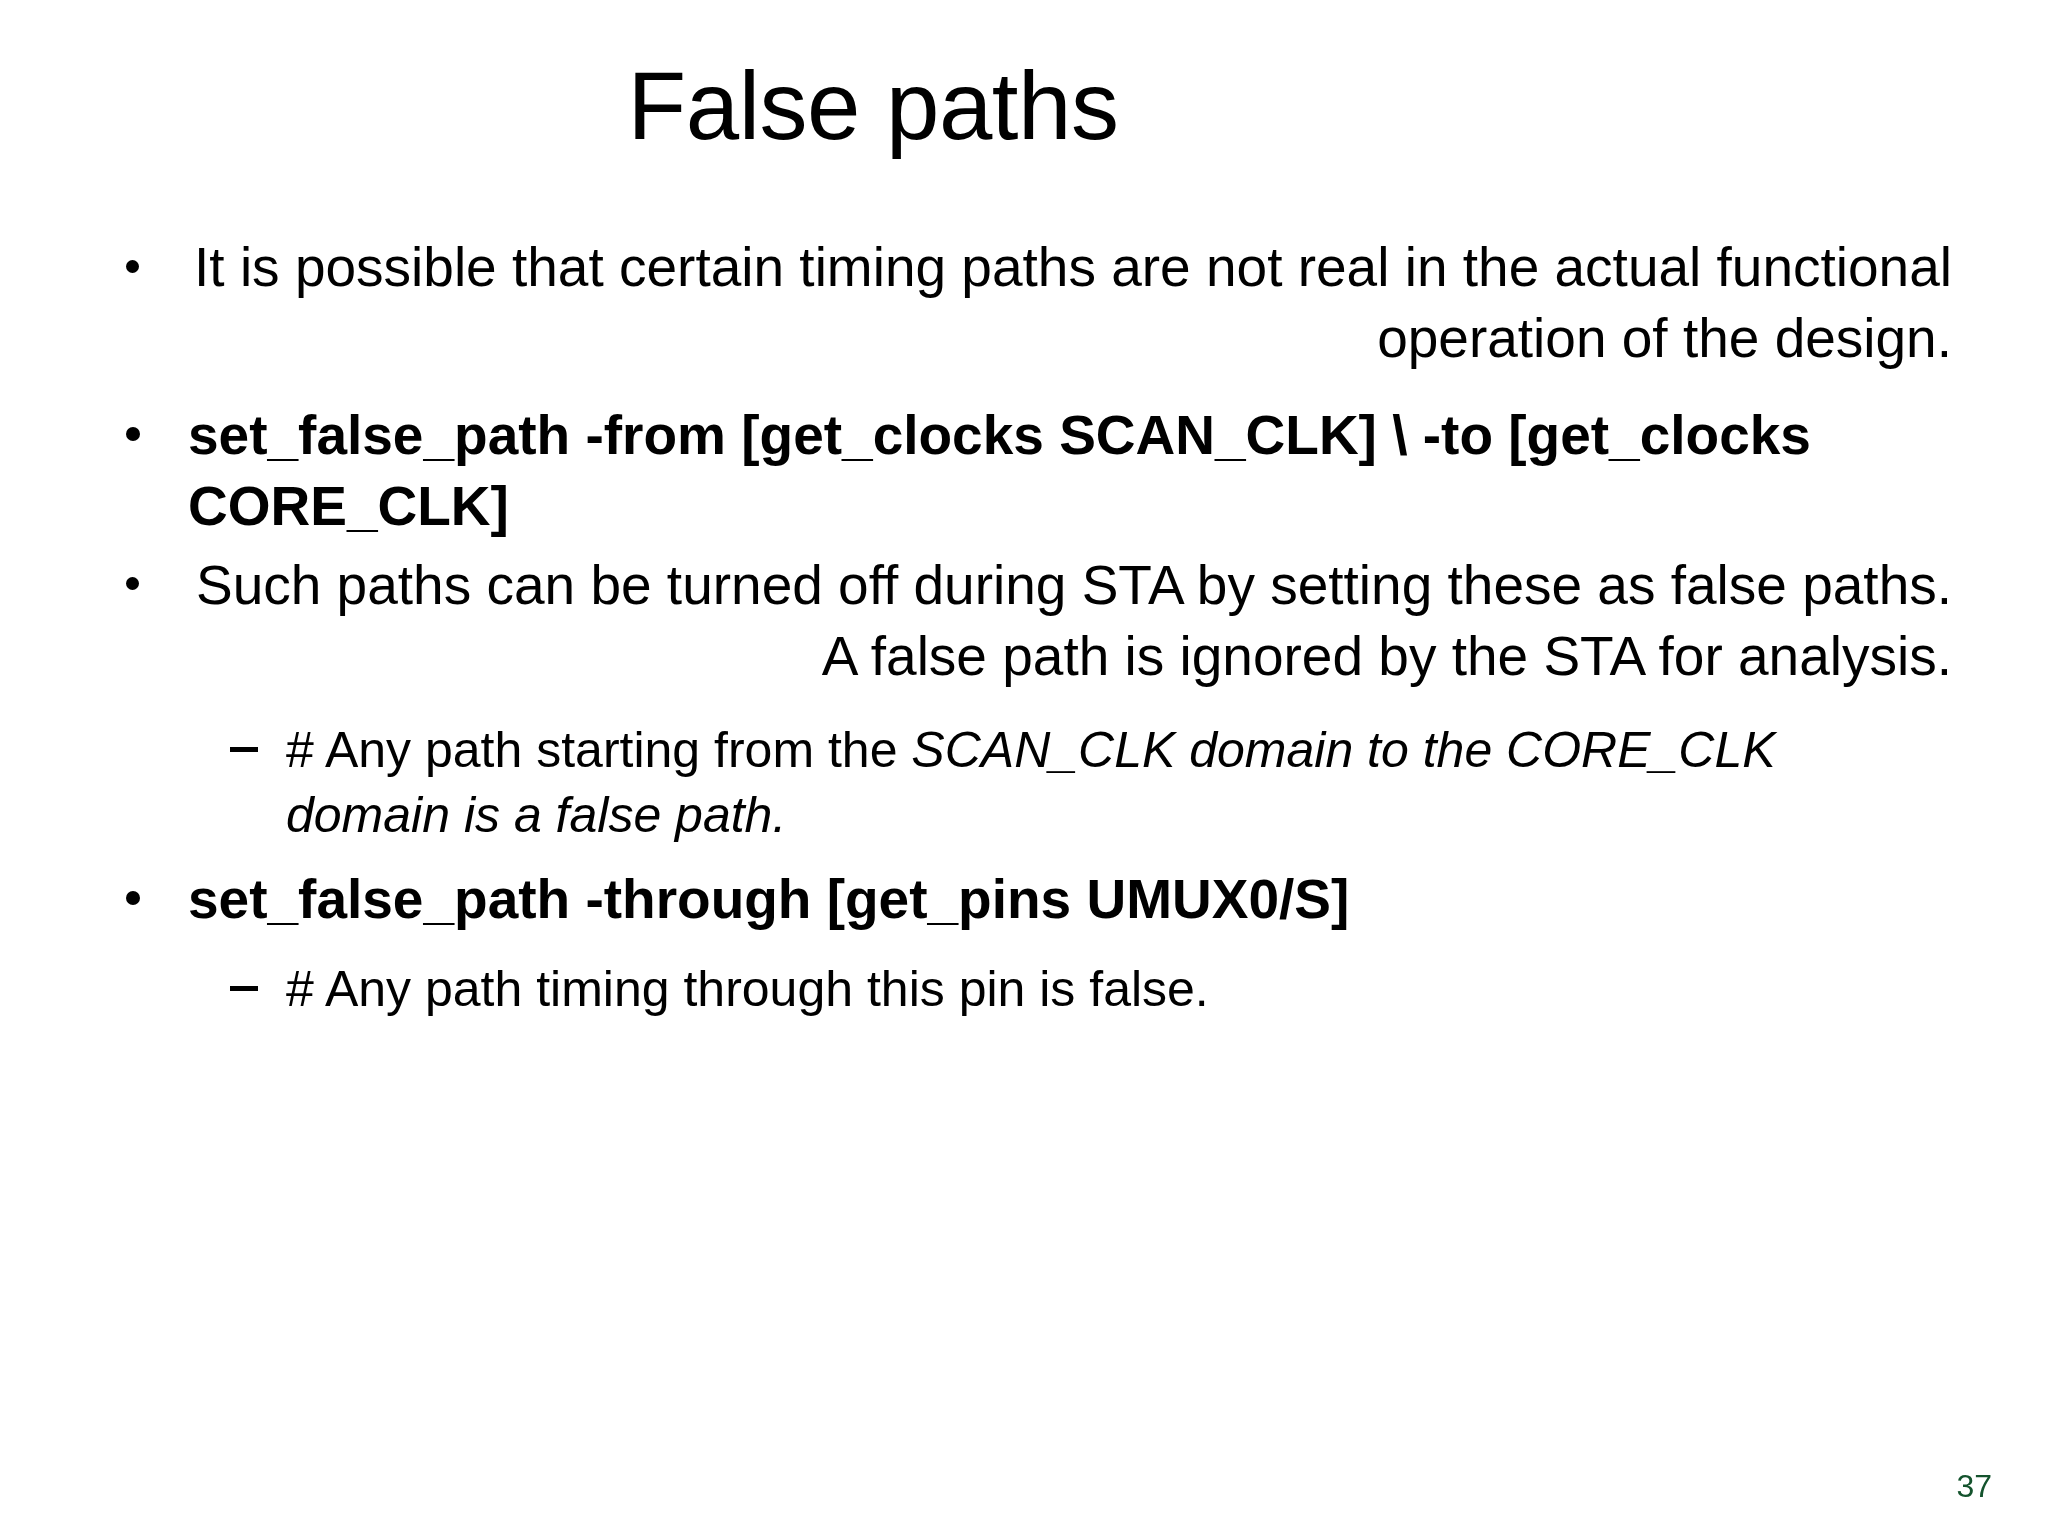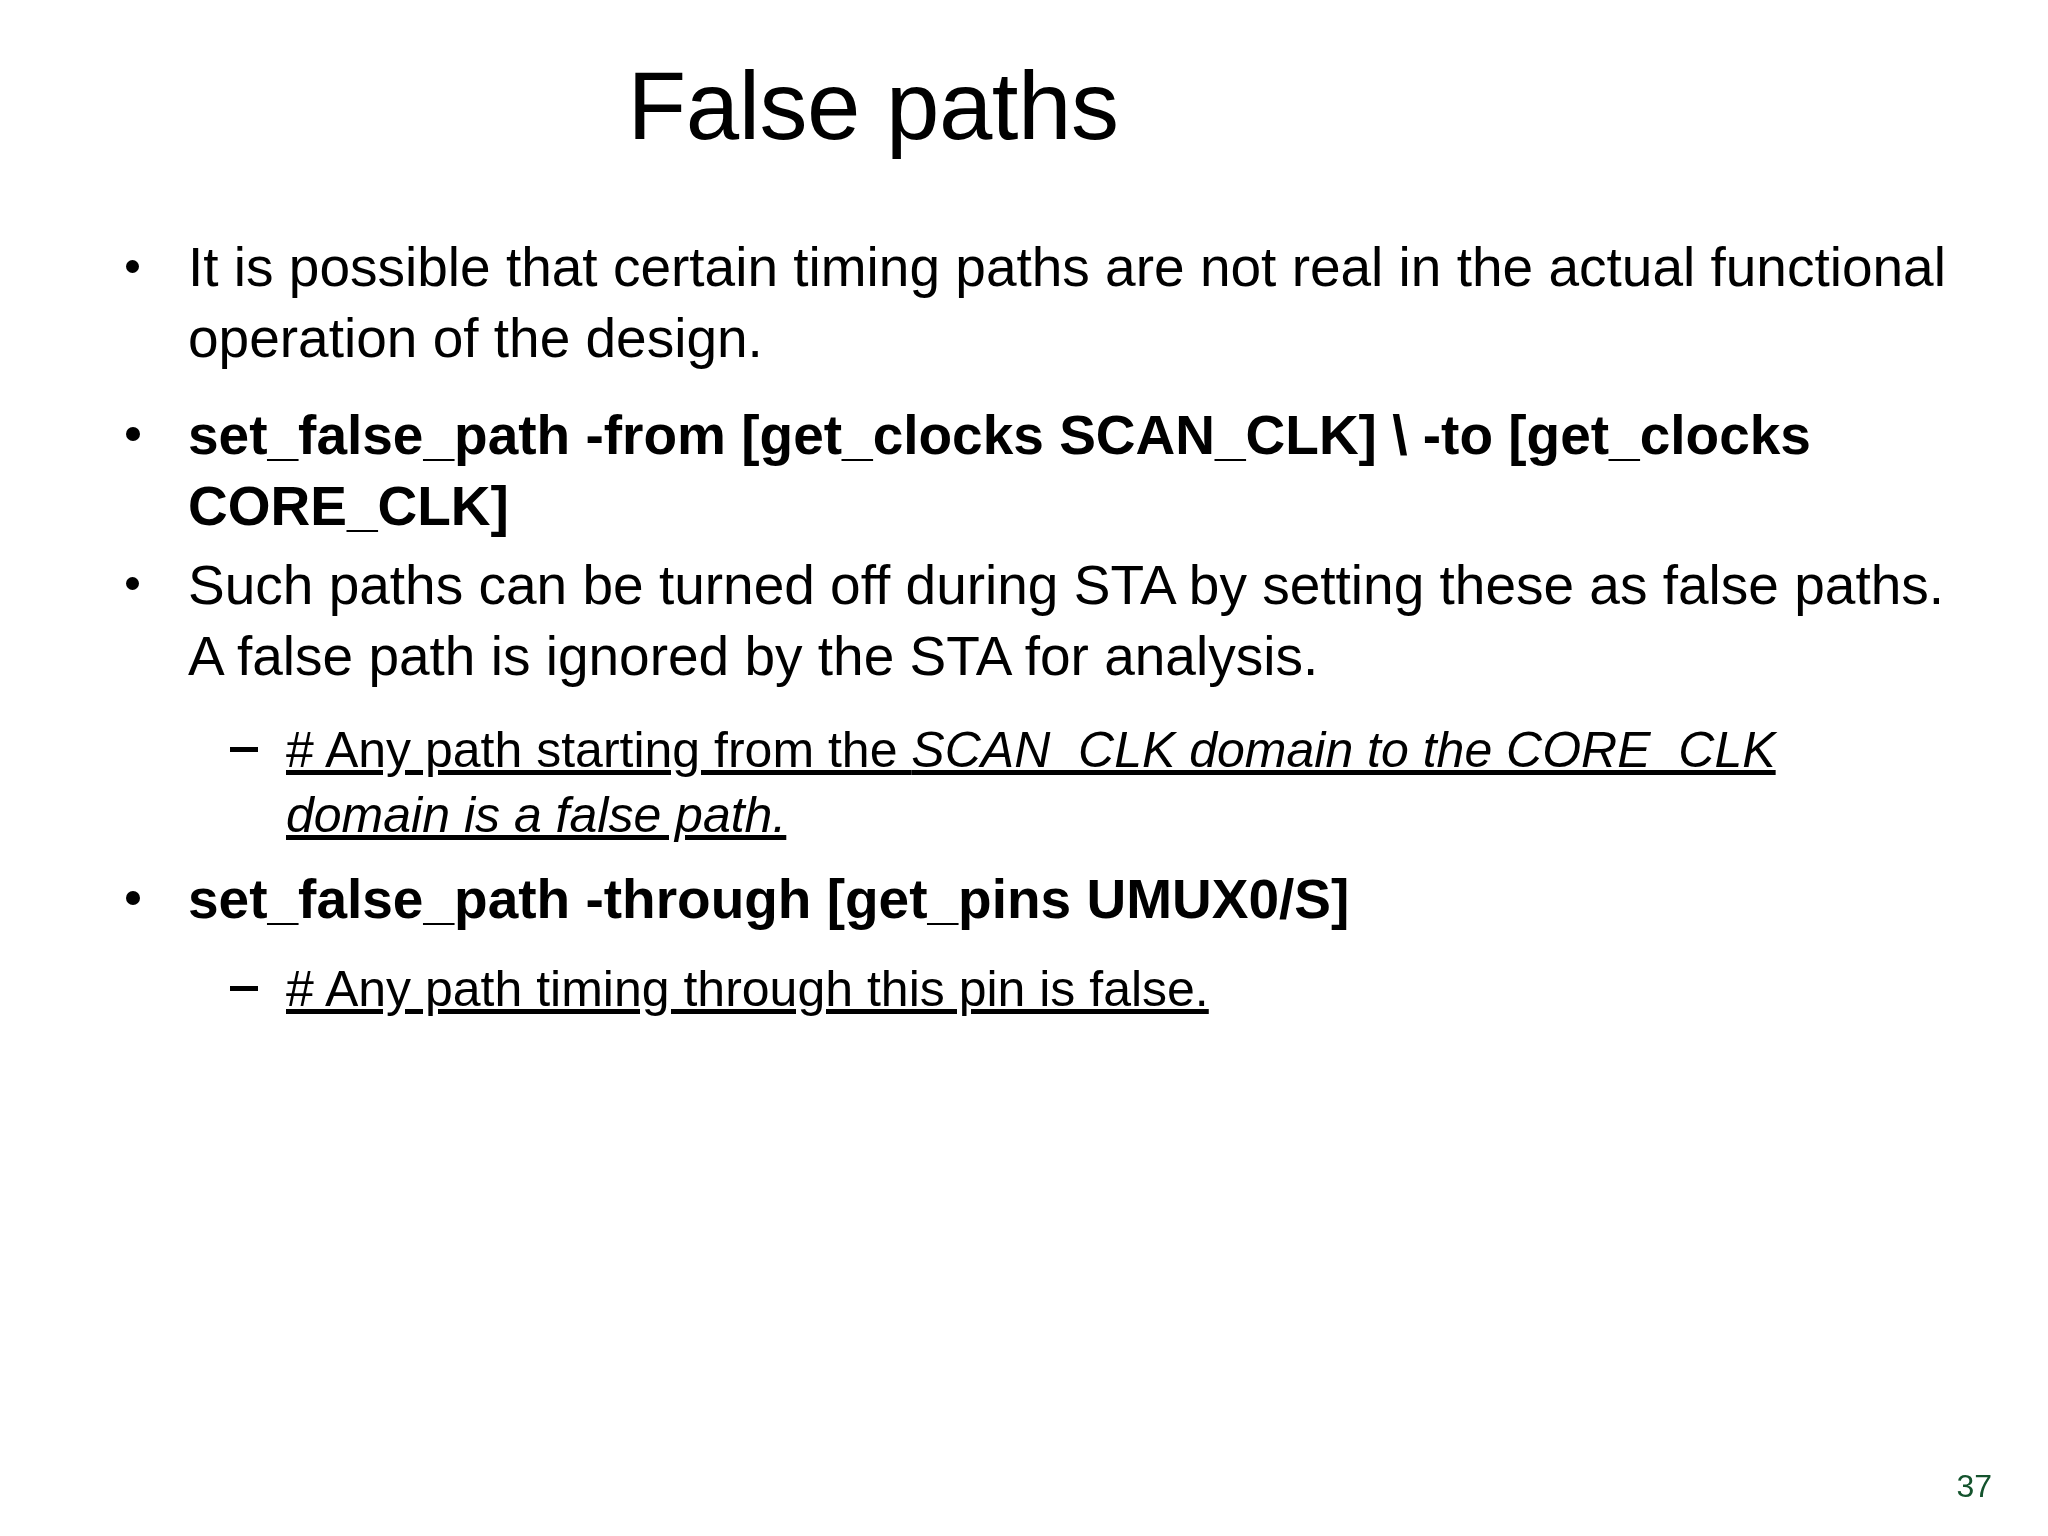--- a/index.html
+++ b/index.html
@@ -98,27 +98,26 @@
     left: 26px;
     top: 0.585em;
     width: 28px;
     height: 5px;
     background: #000000;
   }
   ul.lvl2 {
     margin-left: 92px;
     margin-top: 22px;
     margin-bottom: 16px;
-    text-decoration: underline;
   }
 
   .italic { font-style: italic; }
 
   
-  li.b1.gap-lg { margin-bottom: 26px; }
+  li.b1.gap-lg { margin-bottom: 26px; text-align: right; }
 
   
   #page-number {
     position: absolute;
     right: 56px;
     bottom: 34px;
     font-size: 32px;
     color: #14532d;
     font-weight: 400;
     line-height: 1;

